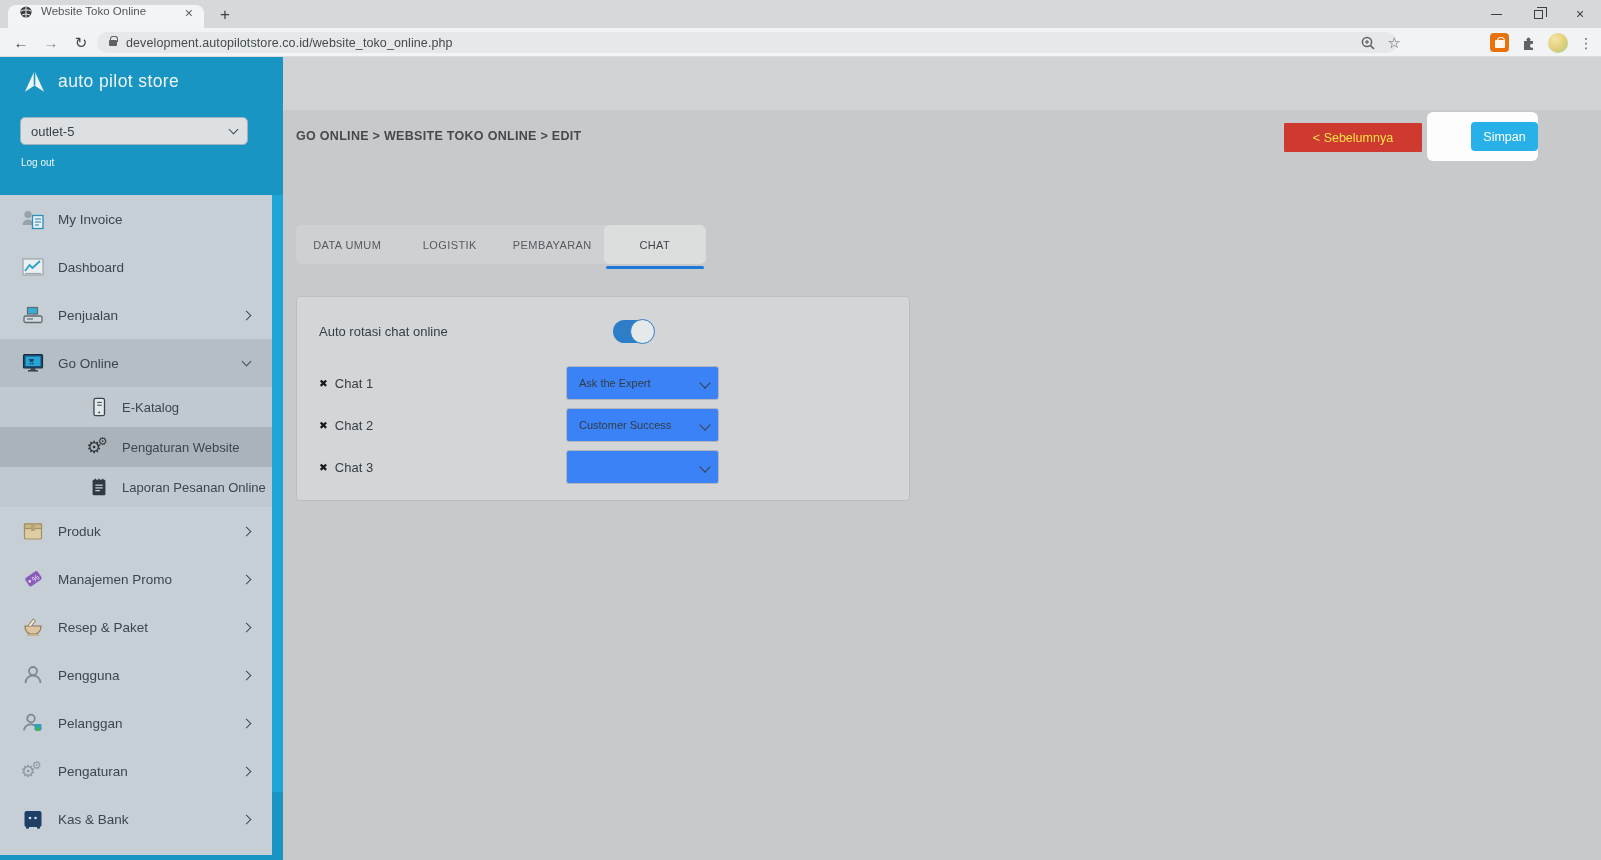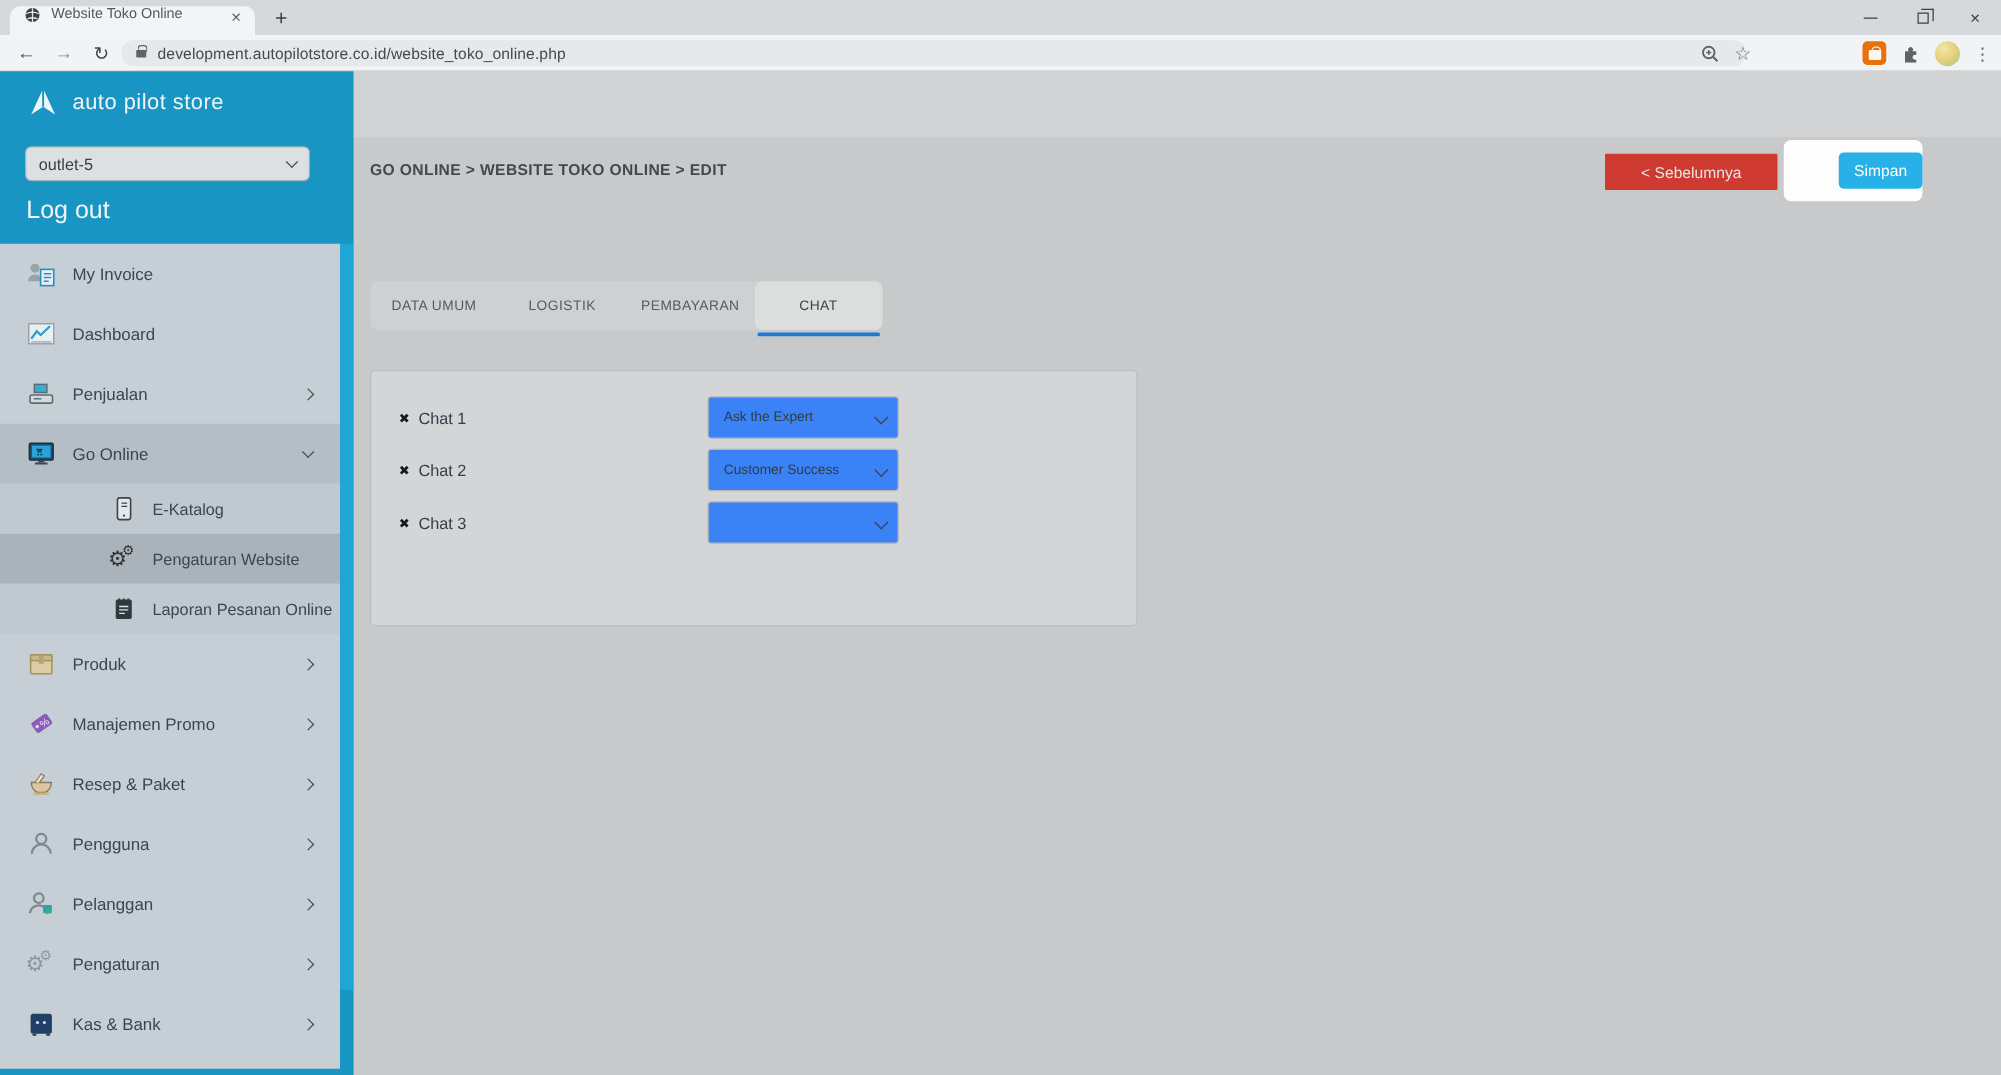--- a/index.html
+++ b/index.html
@@ -42,21 +42,21 @@
 
   
   .sidebar { position:absolute; left:0; top:0; width:283px; height:803px; background:#1995c3; }
   .logo-row { position:absolute; left:21px; top:11px; display:flex; align-items:center; gap:10px; }
   .logo-text { color:#edf4f7; font-size:17.5px; letter-spacing:.4px; }
   .outlet-select { position:absolute; left:20px; top:60px; width:228px; height:28px; background:#dce0e2; border:1px solid #9fb3bc;
                    border-radius:5px; display:flex; align-items:center; padding:0 10px; }
   .outlet-select .sel-text { font-size:13px; color:#3a4146; flex:1; }
   .chev { width:7px; height:7px; border-right:1.6px solid #444c52; border-bottom:1.6px solid #444c52; transform:rotate(45deg); margin-top:-3px; }
   .chev.right { transform:rotate(-45deg); margin-top:0; }
-  .logout { position:absolute; left:21px; top:100px; color:#f0f6f8; font-size:20px; }
+  .logout { position:absolute; left:21px; top:100px; color:#f0f6f8; font-size:10px; }
 
   .side-menu { position:absolute; left:0; top:138px; width:272px; height:660px; background:#c6cfd5; overflow:hidden; }
   .scroll-thumb { position:absolute; left:272px; top:138px; width:11px; height:597px; background:#1fa5d6; }
 
   .mitem { position:relative; display:flex; align-items:center; height:48px; padding-left:20px; color:#3b464e; font-size:13.5px; }
   .mitem .micon { width:26px; height:24px; display:flex; align-items:center; justify-content:center; margin-right:12px; flex-shrink:0; }
   .mitem .mchev { position:absolute; right:22px; }
   .mitem.sub { height:40px; padding-left:86px; font-size:13px; background:#c0c9cf; }
   .mitem.sub .micon { margin-right:10px; }
   .mitem.open { background:#b5bec4; }
@@ -64,21 +64,21 @@
   .gear-txt { font-size:17px; color:#2e353b; line-height:1; }
   .gear-txt.small { font-size:11px; position:relative; top:-6px; left:-4px; }
   .gear-txt.gray { color:#8d979e; }
 
   
   .topbar { position:absolute; left:283px; top:0; width:1318px; height:53px; background:#d1d2d3; }
   .page { position:absolute; left:283px; top:53px; width:1318px; height:750px; background:#c8c9ca; }
 
   .breadcrumb { position:absolute; left:13px; top:19px; font-size:12.5px; font-weight:bold; color:#45494d; letter-spacing:.3px; }
   .btn-prev { position:absolute; left:1001px; top:13px; width:138px; height:29px; background:#ce3a2f; border:none; border-radius:1px;
-              color:#e5e5e5; font-size:12.5px; font-family:inherit; }
+              color:#fde047; font-size:12.5px; font-family:inherit; }
   .save-highlight { position:absolute; left:1144px; top:2px; width:111px; height:49px; background:#fdfdfd; border-radius:6px;
                     display:flex; align-items:center; justify-content:center;padding-left:44px; }
   .btn-save { width:87px; height:29px; background:#28b1e8; border:none; border-radius:4px; color:#fff; font-size:12.5px; font-family:inherit; }
 
   .tabbar { position:absolute; left:13px; top:115px; width:410px; height:39px; background:#cfd0d2; border-radius:6px; display:flex; }
   .tab { flex:1; display:flex; align-items:center; justify-content:center; font-size:11px; letter-spacing:.4px; color:#545b61; position:relative; }
   .tab.active { background:#dcdddd; border-radius:6px; color:#3e444a; }
   .tab.active::after { content:""; position:absolute; left:2px; right:2px; bottom:-5px; height:3px; background:#1d79d8; border-radius:2px; }
 
   .card { position:absolute; left:13px; top:186px; width:614px; height:205px; background:#d4d5d6; border:1px solid #bcbec0; border-radius:4px;
@@ -362,20 +362,26 @@
     </div>
 
     <div class="tabbar">
       <div class="tab">DATA UMUM</div>
       <div class="tab">LOGISTIK</div>
       <div class="tab">PEMBAYARAN</div>
       <div class="tab active">CHAT</div>
     </div>
 
     <div class="card">
+      <div class="frow first">
+        <div class="flabel">Auto rotasi chat online</div>
+        <div class="toggle">
+            <span class="knob"></span>
+          </div>
+      </div>
 
       <div class="frow">
         <div class="flabel">
           <span class="cross">✖</span>
           <span>Chat 1</span>
         </div>
         <div class="select-wrap">
           <select><option selected="">Ask the Expert</option></select>
         </div>
       </div>

